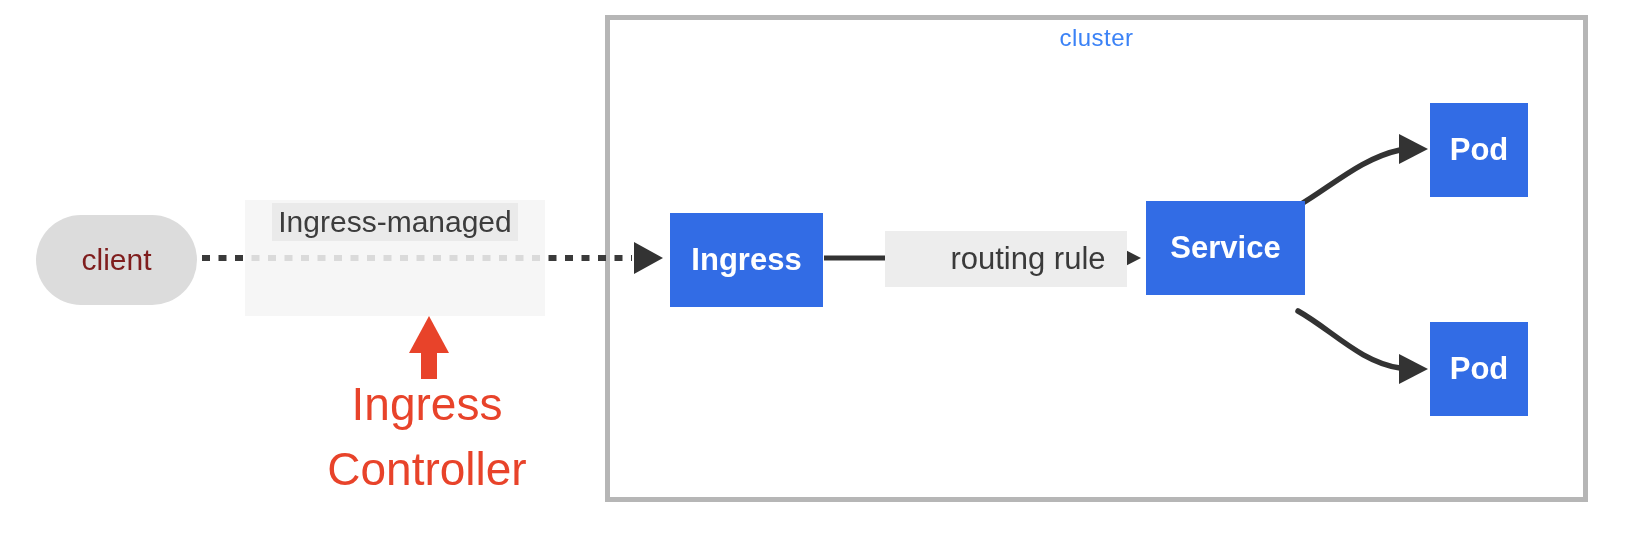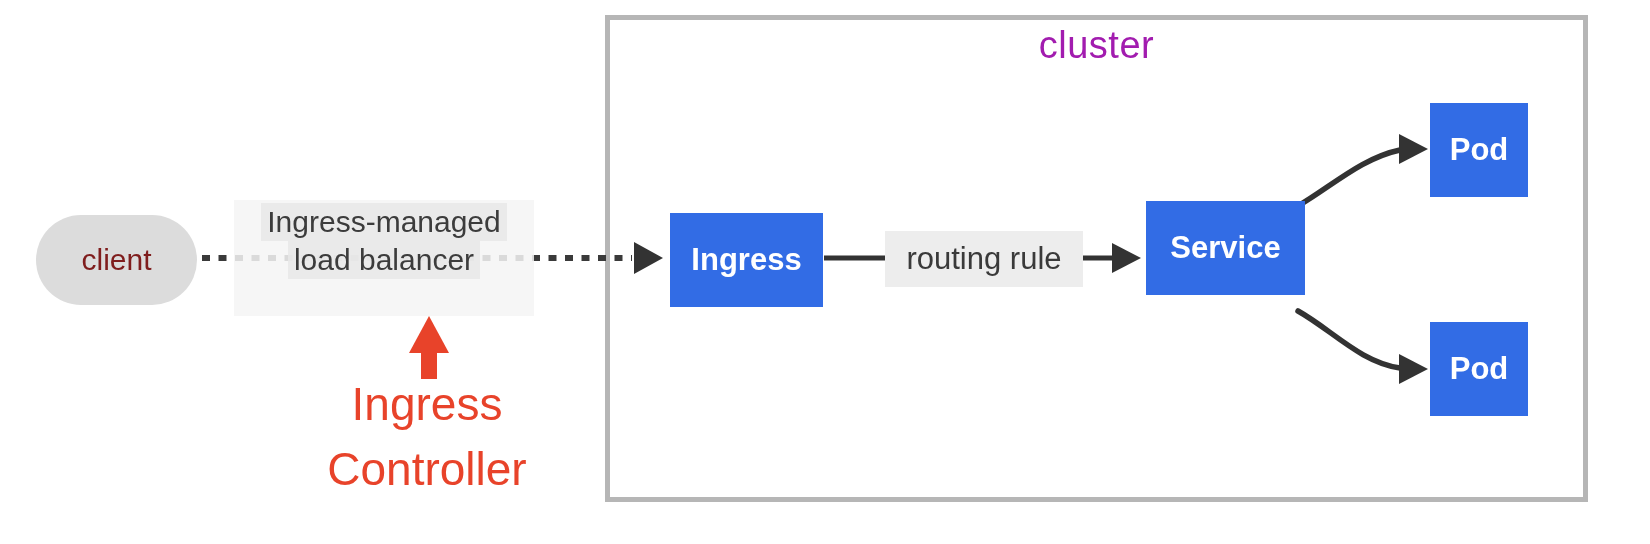--- a/index.html
+++ b/index.html
@@ -9,36 +9,36 @@
   }
   .abs{position:absolute;}
 
   
   .cluster-box{
     left:605px;top:15px;width:983px;height:487px;
     border:5px solid #b6b6b6;background:#ffffff;box-sizing:border-box;
   }
   .cluster-label{
     left:605px;top:24px;width:983px;text-align:center;
-    font-size:38px;color:#a21caf;letter-spacing:0.5px;
+    font-size:24px;color:#3b82f6;letter-spacing:0.5px;
   }
 
   
   svg.connectors{left:0;top:0;}
 
   
   .client-pill{
     left:36px;top:215px;width:161px;height:90px;border-radius:45px;
     background:#dcdcdc;display:flex;align-items:center;justify-content:center;
     font-size:30px;color:#7f1d1d;
   }
 
   
   .lb-label{
-    left:234px;top:200px;width:300px;height:116px;
+    left:245px;top:200px;width:300px;height:116px;
     background:rgba(244,244,244,0.86);
     display:flex;flex-direction:column;align-items:center;
     padding-top:3px;box-sizing:border-box;
   }
   .lb-line{
     font-size:30px;line-height:38px;color:#3c3c3c;
     background:rgba(231,231,231,0.85);padding:0 6px;white-space:nowrap;
   }
 
   
@@ -56,21 +56,21 @@
   }
   .node-ingress{left:670px;top:213px;width:153px;height:94px;}
   .node-service{left:1146px;top:201px;width:159px;height:94px;}
   .node-pod-top{left:1430px;top:103px;width:98px;height:94px;}
   .node-pod-bottom{left:1430px;top:322px;width:98px;height:94px;}
 
   
   .routing-label{
     left:885px;top:231px;width:198px;height:56px;background:#ededed;
     display:flex;align-items:center;justify-content:center;
-    font-size:31px;color:#3a3a3a;white-space:nowrap;
+    font-size:31px;color:#3a3a3a;white-space:nowrap;padding-left:44px;
   }
 </style>
 </head>
 <body>
 
 <div class="abs cluster-box"></div>
 <div class="abs cluster-label">cluster</div>
 
 <svg class="abs connectors" width="1650" height="544" viewBox="0 0 1650 544">
 
@@ -89,21 +89,20 @@
   <polygon points="429,316 449,353 409,353" fill="#e8432a"></polygon>
   <rect x="421" y="351" width="16" height="28" fill="#e8432a"></rect>
 </svg>
 
 <div class="abs client-pill">
   <span>client</span>
 </div>
 
 <div class="abs lb-label">
   <span class="lb-line">Ingress-managed</span>
-  <span class="lb-line">load balancer</span>
 </div>
 
 <div class="abs ic-annotation">
   <div>Ingress</div>
   <div>Controller</div>
 </div>
 
 <div class="abs node node-ingress">
   <span>Ingress</span>
 </div>

